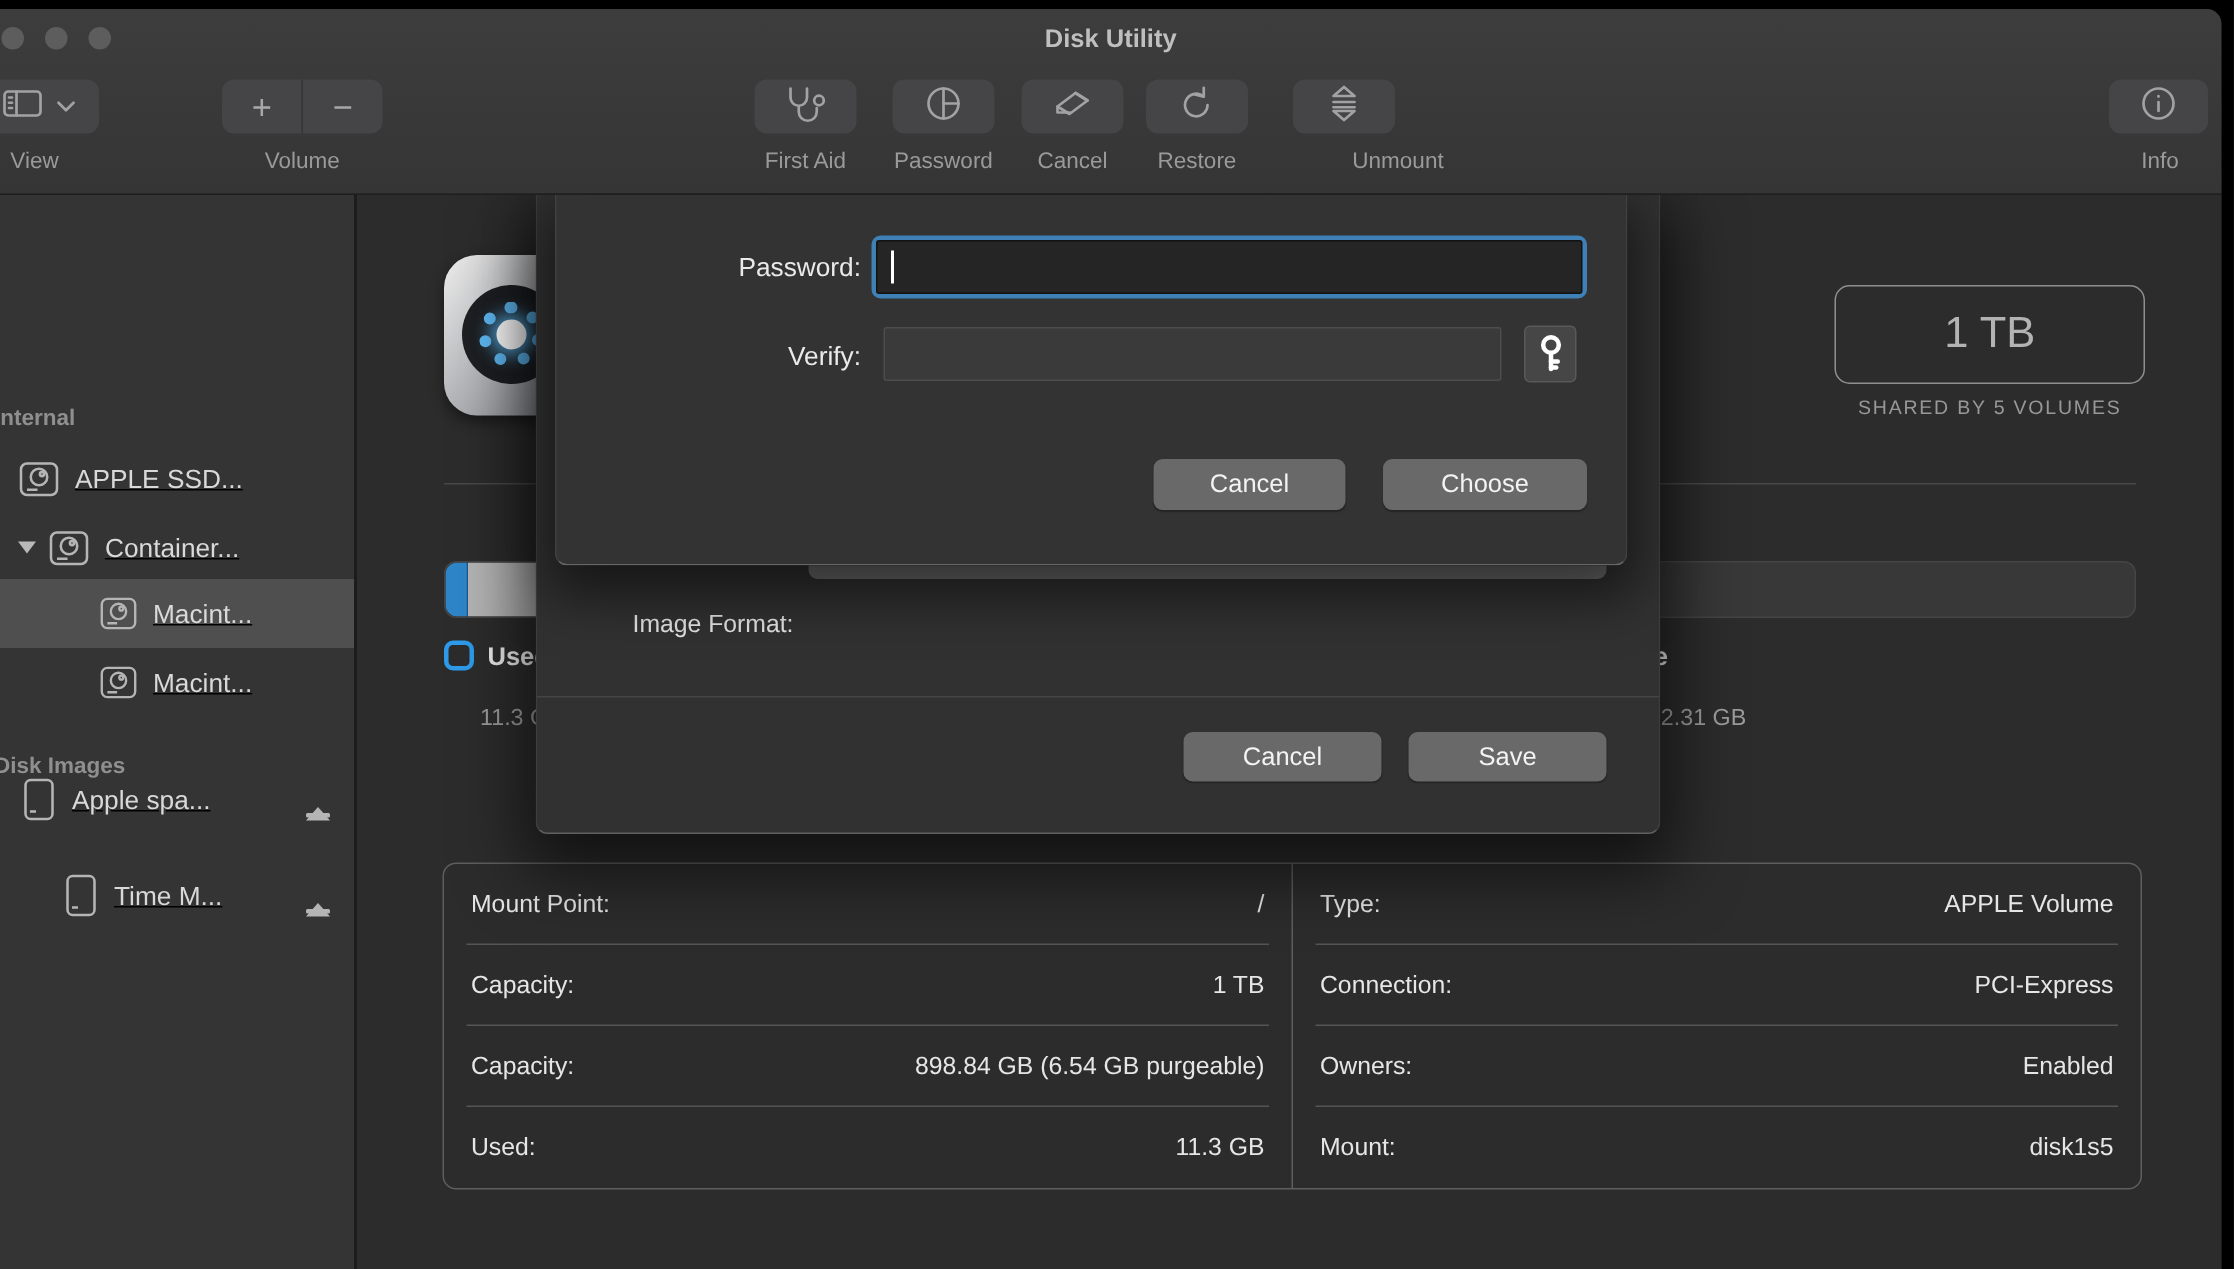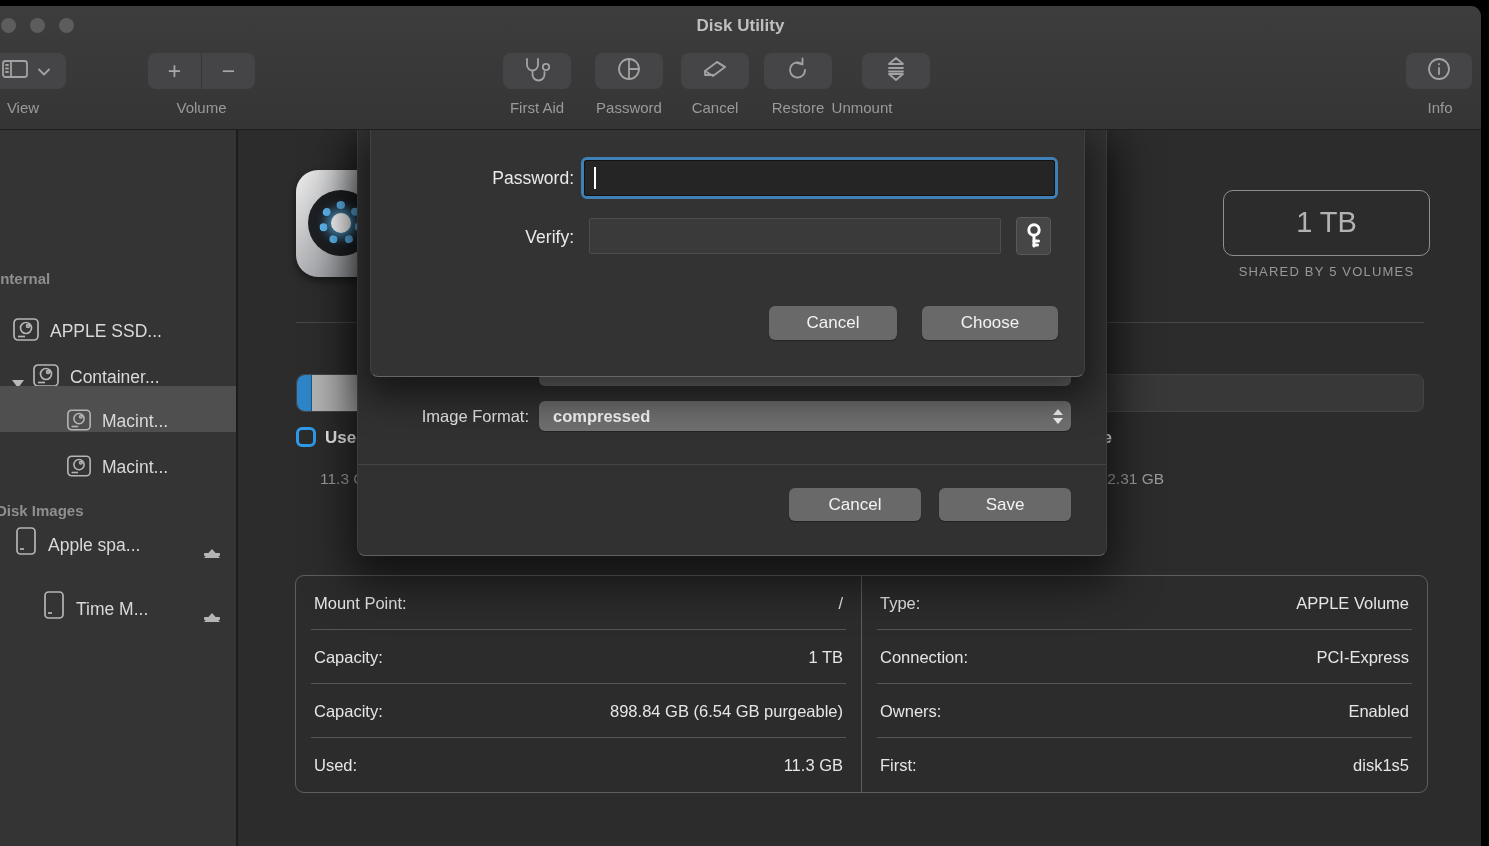--- a/index.html
+++ b/index.html
@@ -16,21 +16,21 @@
   .tbtn{position:absolute;top:47px;height:36px;background:#454547;border-radius:8px;
     display:flex;align-items:center;justify-content:center;}
   .tlabel{position:absolute;top:93px;height:20px;font-size:15px;color:#9a9a9a;text-align:center;}
   .ticon{stroke:#a2a2a2;fill:none;stroke-width:1.8;stroke-linecap:round;stroke-linejoin:round;}
   .vol-div{width:1px;height:36px;background:#353535;}
   .pm{color:#a8a8a8;font-size:23px;font-weight:400;width:53px;text-align:center;line-height:34px;}
   
   #sidebar{position:absolute;top:124px;left:0;width:236px;bottom:0;background:#343434;z-index:5;}
   #side-divider{position:absolute;top:124px;left:236px;width:2px;bottom:0;background:#1c1c1c;z-index:6;}
   .sec-header{position:absolute;left:-4px;font-size:15px;font-weight:bold;color:#8f8f8f;}
-  .srow{position:absolute;left:0;width:236px;height:46px;display:flex;align-items:flex-end;}
+  .srow{position:absolute;left:0;width:236px;height:46px;display:flex;align-items:center;text-decoration:underline;}
   .srow.selected{background:#4f4f4f;}
   .srow .label{font-size:17.5px;color:#d9d9d9;white-space:nowrap;}
   .disc{width:0;height:0;border-left:6px solid transparent;border-right:6px solid transparent;
     border-top:8px solid #b9b9b9;margin-right:8px;}
   .drive-ic{stroke:#b5b5b5;fill:none;stroke-width:1.7;margin-right:10px;flex:none;}
   .eject{margin-left:auto;margin-right:16px;flex:none;}
   .eject .tri{width:0;height:0;border-left:8px solid transparent;border-right:8px solid transparent;
     border-bottom:9px solid #b5b5b5;}
   .eject .bar{width:16px;height:3.5px;background:#b5b5b5;margin-top:2.5px;border-radius:1px;}
   
@@ -180,21 +180,21 @@
 
     <div class="tbtn" style="left:862px;width:68px">
       <span>
         <svg class="ticon" width="24" height="26" viewBox="0 0 24 26">
           <polygon points="12,2 19,8 5,8"></polygon>
             <line x1="5" y1="12" x2="19" y2="12"></line>
           <line x1="5" y1="15.5" x2="19" y2="15.5"></line>
             <polygon points="12,24 19,18 5,18"></polygon>
         </svg></span>
     </div>
-    <div class="tlabel" style="left:812px;width:100px">Unmount</div>
+    <div class="tlabel" style="left:882px;width:100px">Unmount</div>
 
     <div class="tbtn" style="left:1406px;width:66px">
       <span>
         <svg class="ticon" width="26" height="26" viewBox="0 0 26 26">
           <circle cx="13" cy="13" r="10"></circle>
             <line x1="13" y1="12" x2="13" y2="18"></line>
             <line x1="13" y1="8" x2="13" y2="8.4"></line>
         </svg></span>
     </div>
     <div class="tlabel" style="left:1390px;width:100px">Info</div>
@@ -326,36 +326,29 @@
         </div>
       <div class="irow">
         <span class="ilabel">Connection:</span>
         <span class="ivalue">PCI-Express</span>
         </div>
       <div class="irow">
         <span class="ilabel">Owners:</span>
         <span class="ivalue">Enabled</span>
         </div>
       <div class="irow">
-        <span class="ilabel">First:</span>
+        <span class="ilabel">Mount:</span>
         <span class="ivalue">disk1s5</span>
         </div>
     </div>
   </div>
 
   <div id="save-sheet">
     <div id="enc-sliver"></div>
     <div id="if-label">Image Format:</div>
-    <div id="if-popup">
-      <span class="val">compressed</span>
-      <span id="if-stepper">
-        <span class="up"></span>
-          <span class="down"></span>
-        </span>
-    </div>
     <div id="ss-sep"></div>
     <button class="btn" id="ss-cancel">Cancel</button>
     <button class="btn" id="ss-save">Save</button>
   </div>
 
   <div id="pw-sheet">
     <div class="pw-label" style="top:38px">Password:</div>
     <div id="pw-ring">
       <input id="pw-input" type="password" value="" style="">
       <div id="pw-caret"></div>

